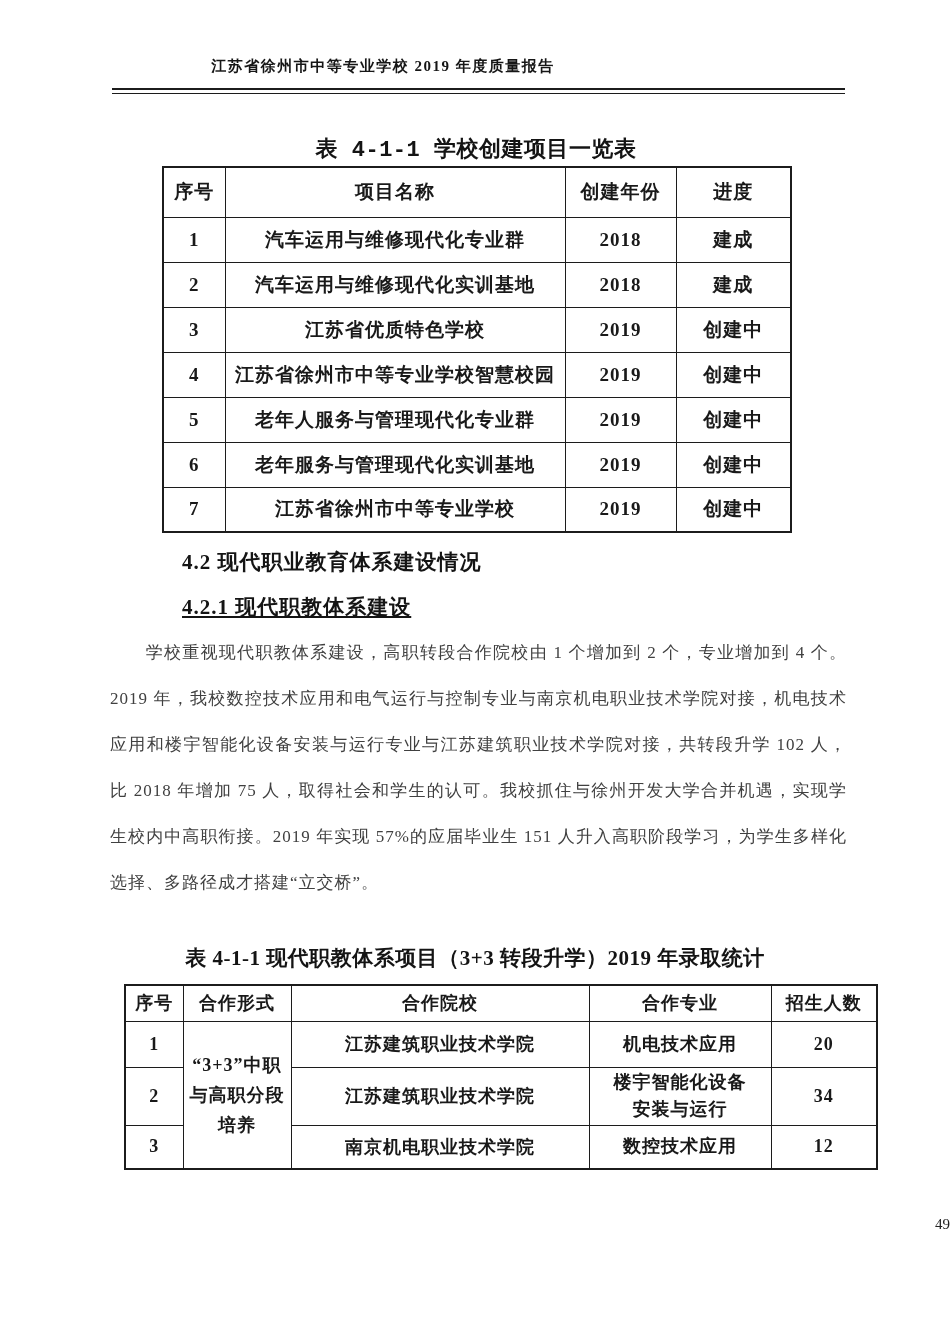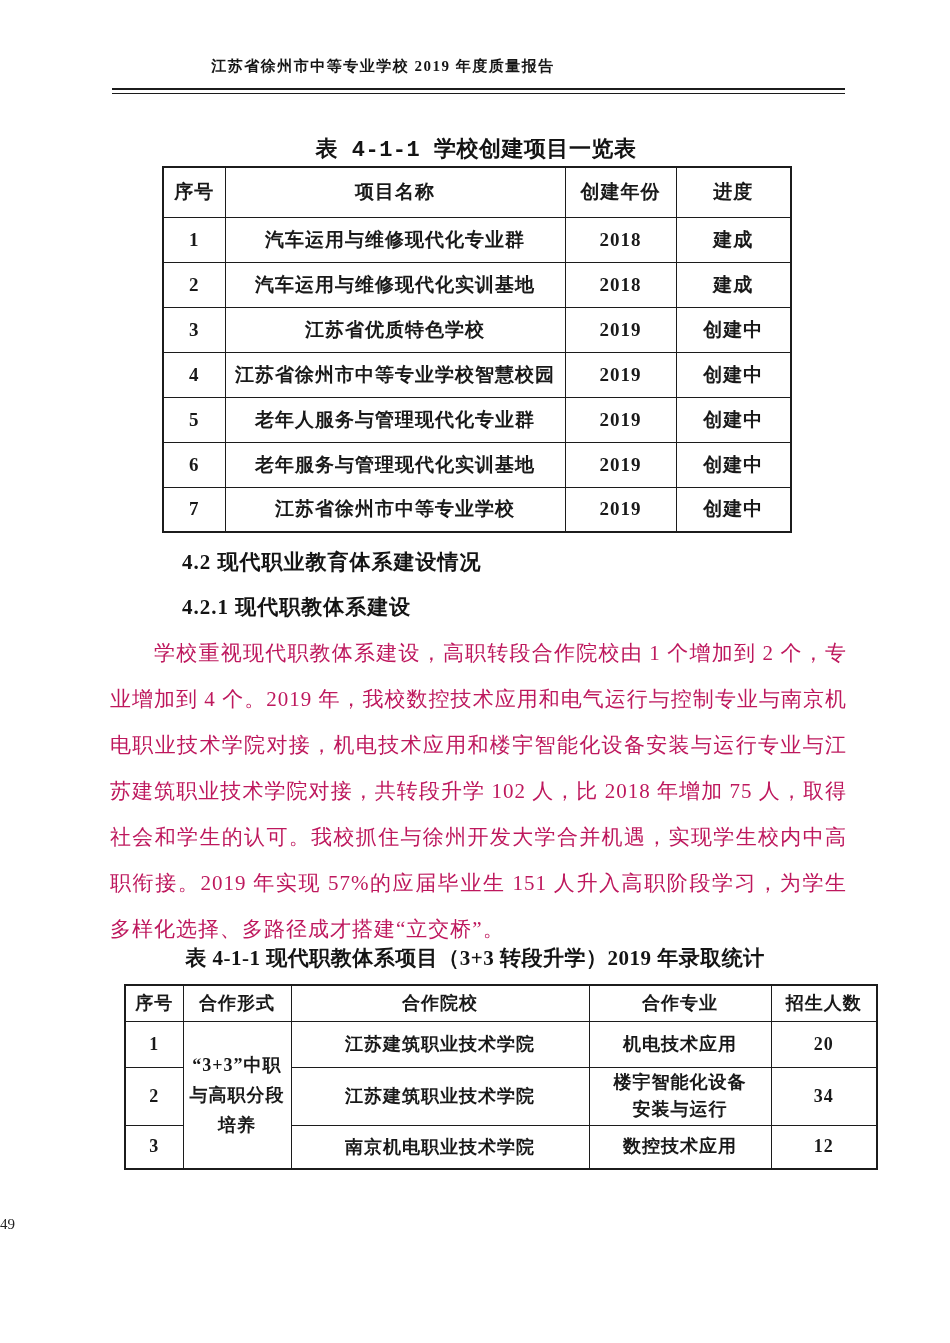--- a/index.html
+++ b/index.html
@@ -73,38 +73,38 @@
   
   .sec-heading{
     left:157px;width:700px;
     font-weight:bold;
     font-size:21px;
     letter-spacing:1px;
     color:#141414;
     margin-left:25px;
   }
   .h-42{top:548px;}
-  .h-421{top:593px;}
+  .h-421{top:593px;text-decoration:underline;}
 
   
   .body-paragraph{
     top:630px;left:110px;width:737px;
-    font-size:21px;
+    font-size:17px;
     line-height:46px;
     text-align:justify;
     text-justify:inter-character;
     text-indent:2.1em;
     letter-spacing:1px;
-    color:#be185d;
+    color:#404040;
   }
 
   
   .page-number{
     top:1216px;left:0;width:950px;
-    text-align:left;
+    text-align:right;
     font-size:15px;
     color:#222;
   }
 </style>
 </head>
 <body>
 
 <div class="abs doc-header">江苏省徐州市中等专业学校 2019 年度质量报告</div>
 <div class="abs header-rule"></div>
 

